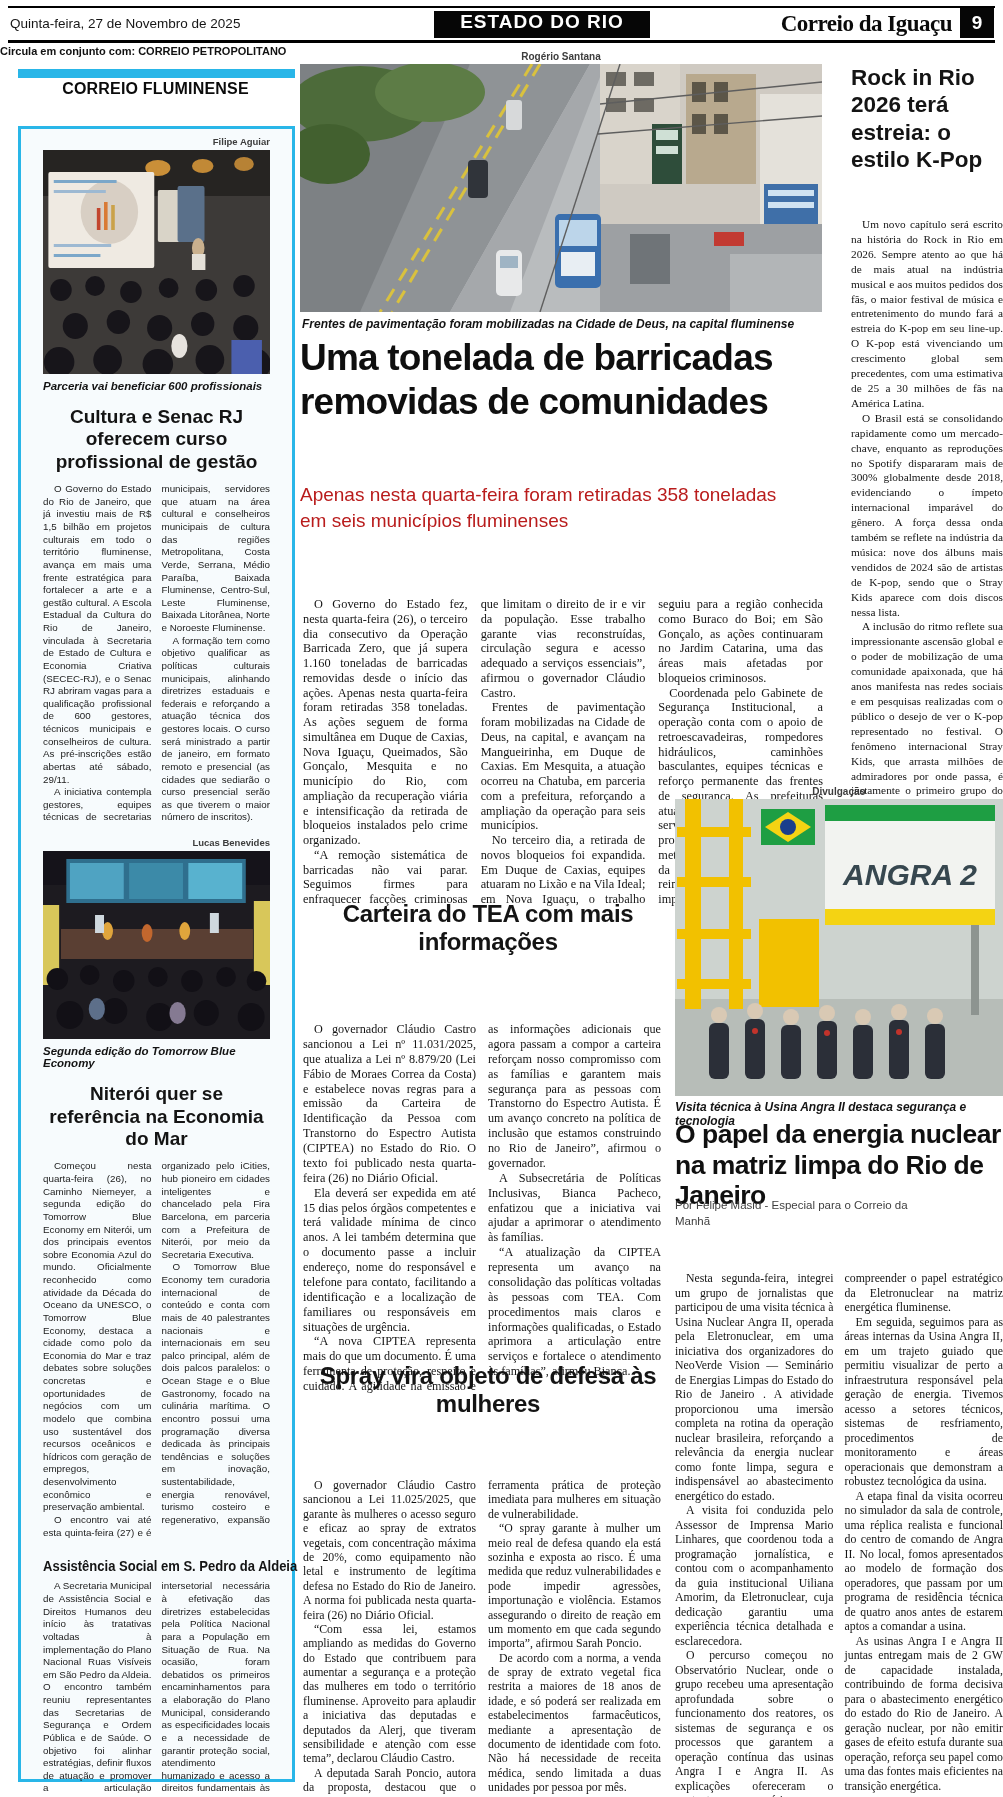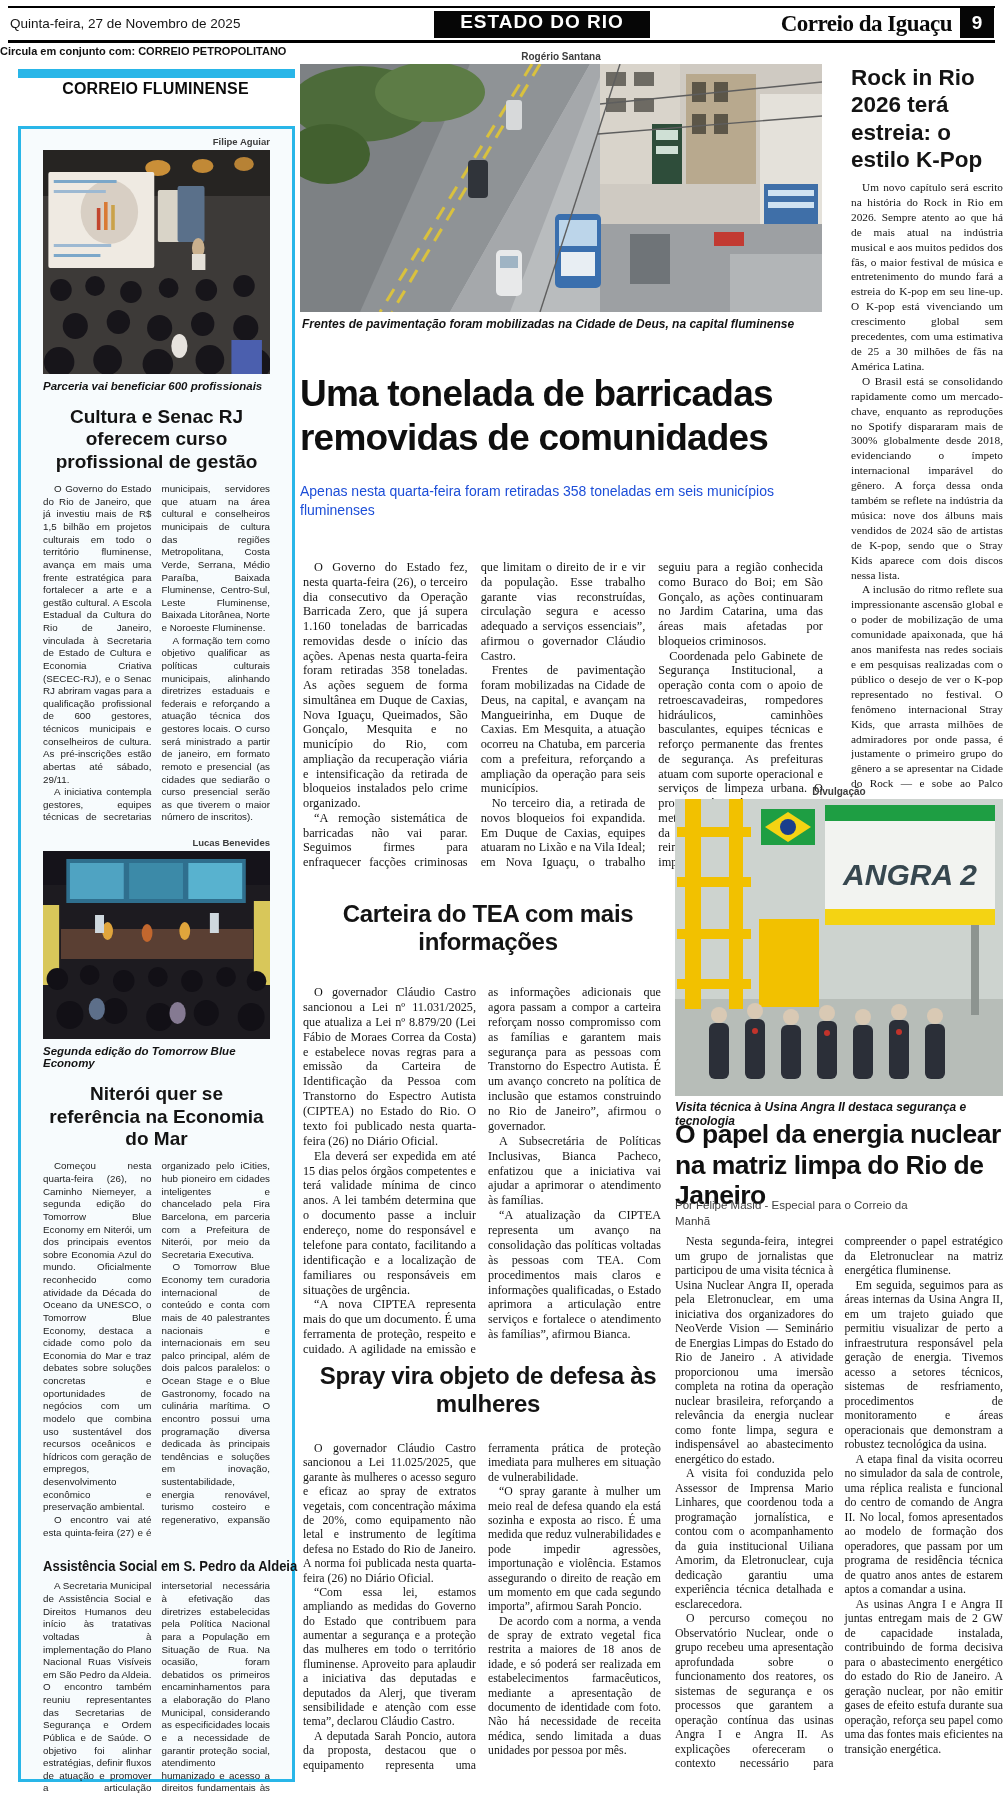--- a/index.html
+++ b/index.html
@@ -25,25 +25,25 @@
   .credit{text-align:right;font-size:9.5px;font-weight:700;color:#3d3d3d;margin:0 0 3px;}
   .caption{font-style:italic;font-weight:700;font-size:11.5px;color:#141414;margin:6px 0 0;}
   .h-center{font-size:19px;font-weight:600;text-align:center;line-height:1.18;margin:14px 4px 10px;color:#141414;}
   .h-left{font-size:14px;font-weight:700;color:#141414;margin:12px 0 6px;white-space:nowrap;
           transform:scaleX(.93);transform-origin:left;}
   .body-sans{font-size:9.8px;line-height:1.29;column-count:2;column-gap:10px;text-align:justify;
              overflow:hidden;color:#222;}
   .body-sans p,.body-serif p{margin:0;text-indent:11px;}
   .photo-frame{width:100%;display:block;}
   
-  .body-serif{font-family:"Liberation Serif",serif;text-align:justify;overflow:hidden;color:#141414;}
+  .body-serif{font-family:"Liberation Serif",serif;text-align:justify;overflow:hidden;color:#141414;margin-top:37px;}
   .credit-r{text-align:center;font-size:10px;font-weight:700;color:#3d3d3d;}
   .caption-b{font-style:italic;font-weight:700;font-size:12.5px;color:#141414;}
-  .headline-main{font-size:37px;font-weight:700;line-height:1.19;letter-spacing:-0.8px;color:#0f0f0f;margin-top:36px;}
-  .subhead{font-size:14px;color:#1d4ed8;line-height:1.38;}
+  .headline-main{font-size:37px;font-weight:700;line-height:1.19;letter-spacing:-0.8px;color:#0f0f0f;}
+  .subhead{font-size:19px;color:#b91c1c;line-height:1.38;}
   .h-sec{font-size:24px;font-weight:600;line-height:1.18;color:#141414;letter-spacing:-0.3px;text-align:center;}
   .rock-h{font-size:22.5px;font-weight:600;line-height:1.22;color:#141414;}
   .nuc-h{font-size:26.5px;font-weight:700;line-height:1.16;letter-spacing:-0.5px;color:#101010;}
   .byline{font-size:11.5px;color:#3f3f3f;line-height:1.35;font-weight:500;}
   svg{display:block;}
 </style>
 </head>
 <body>
 
 <div class="page">

